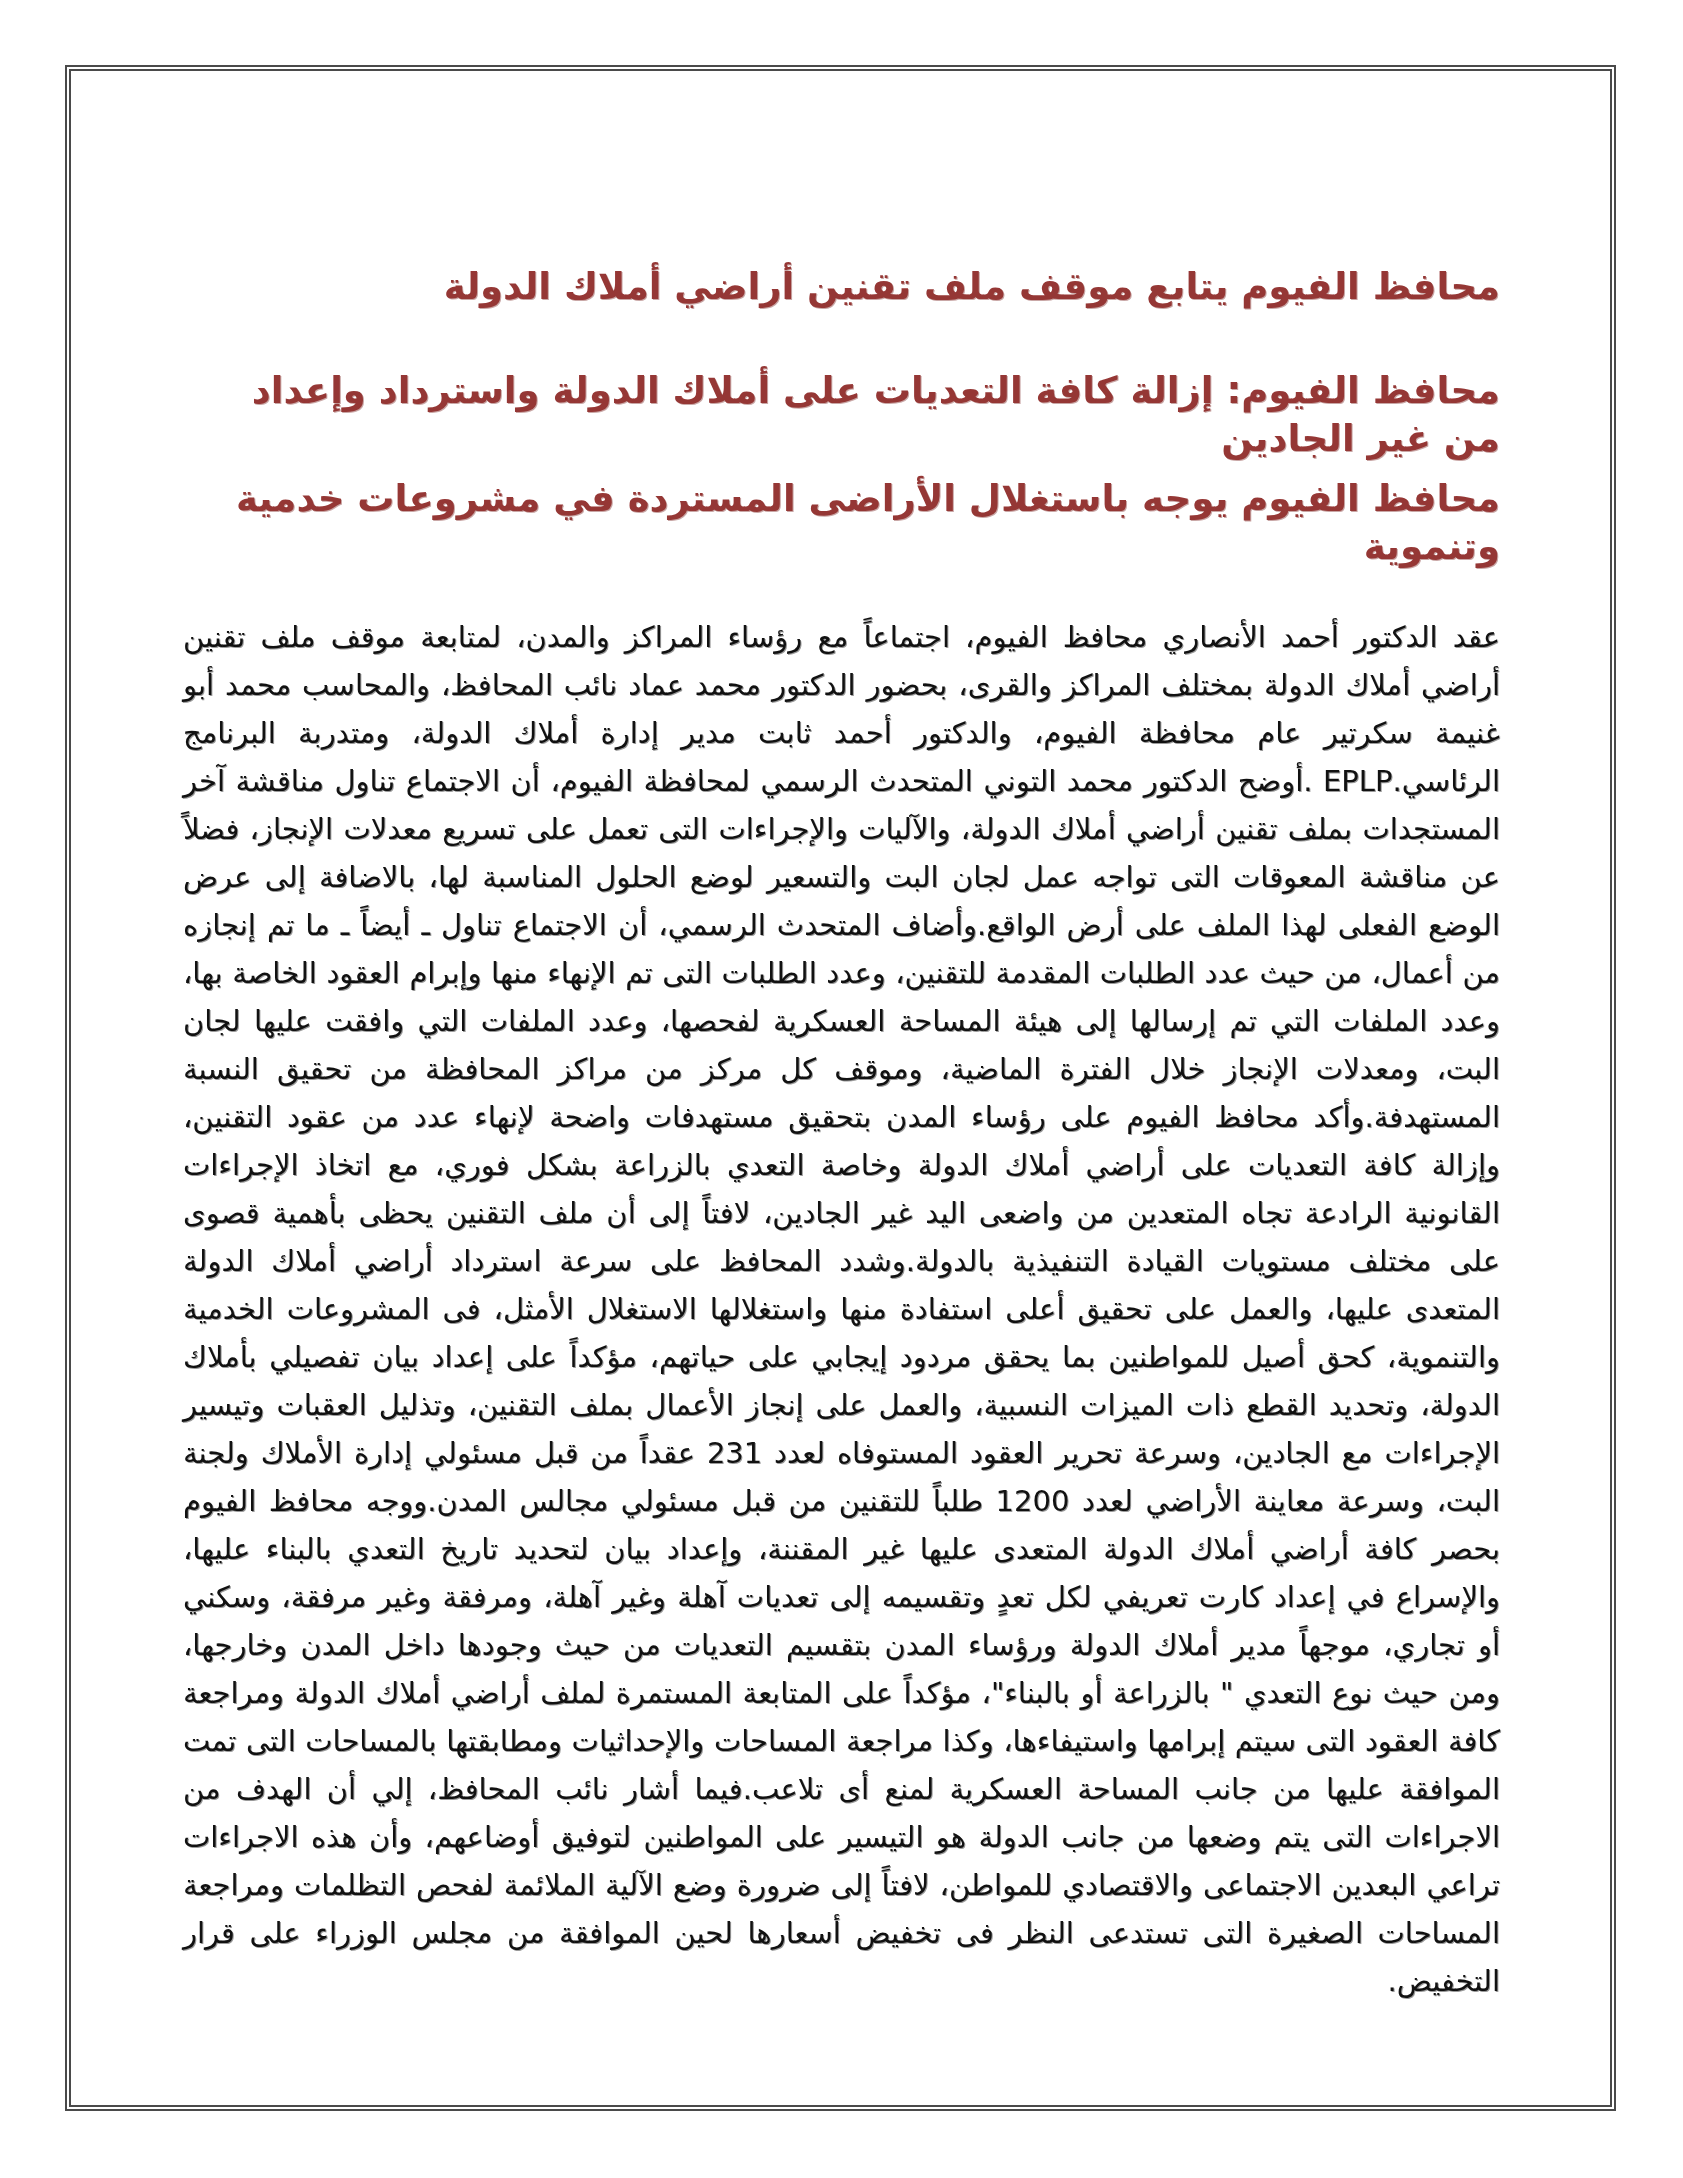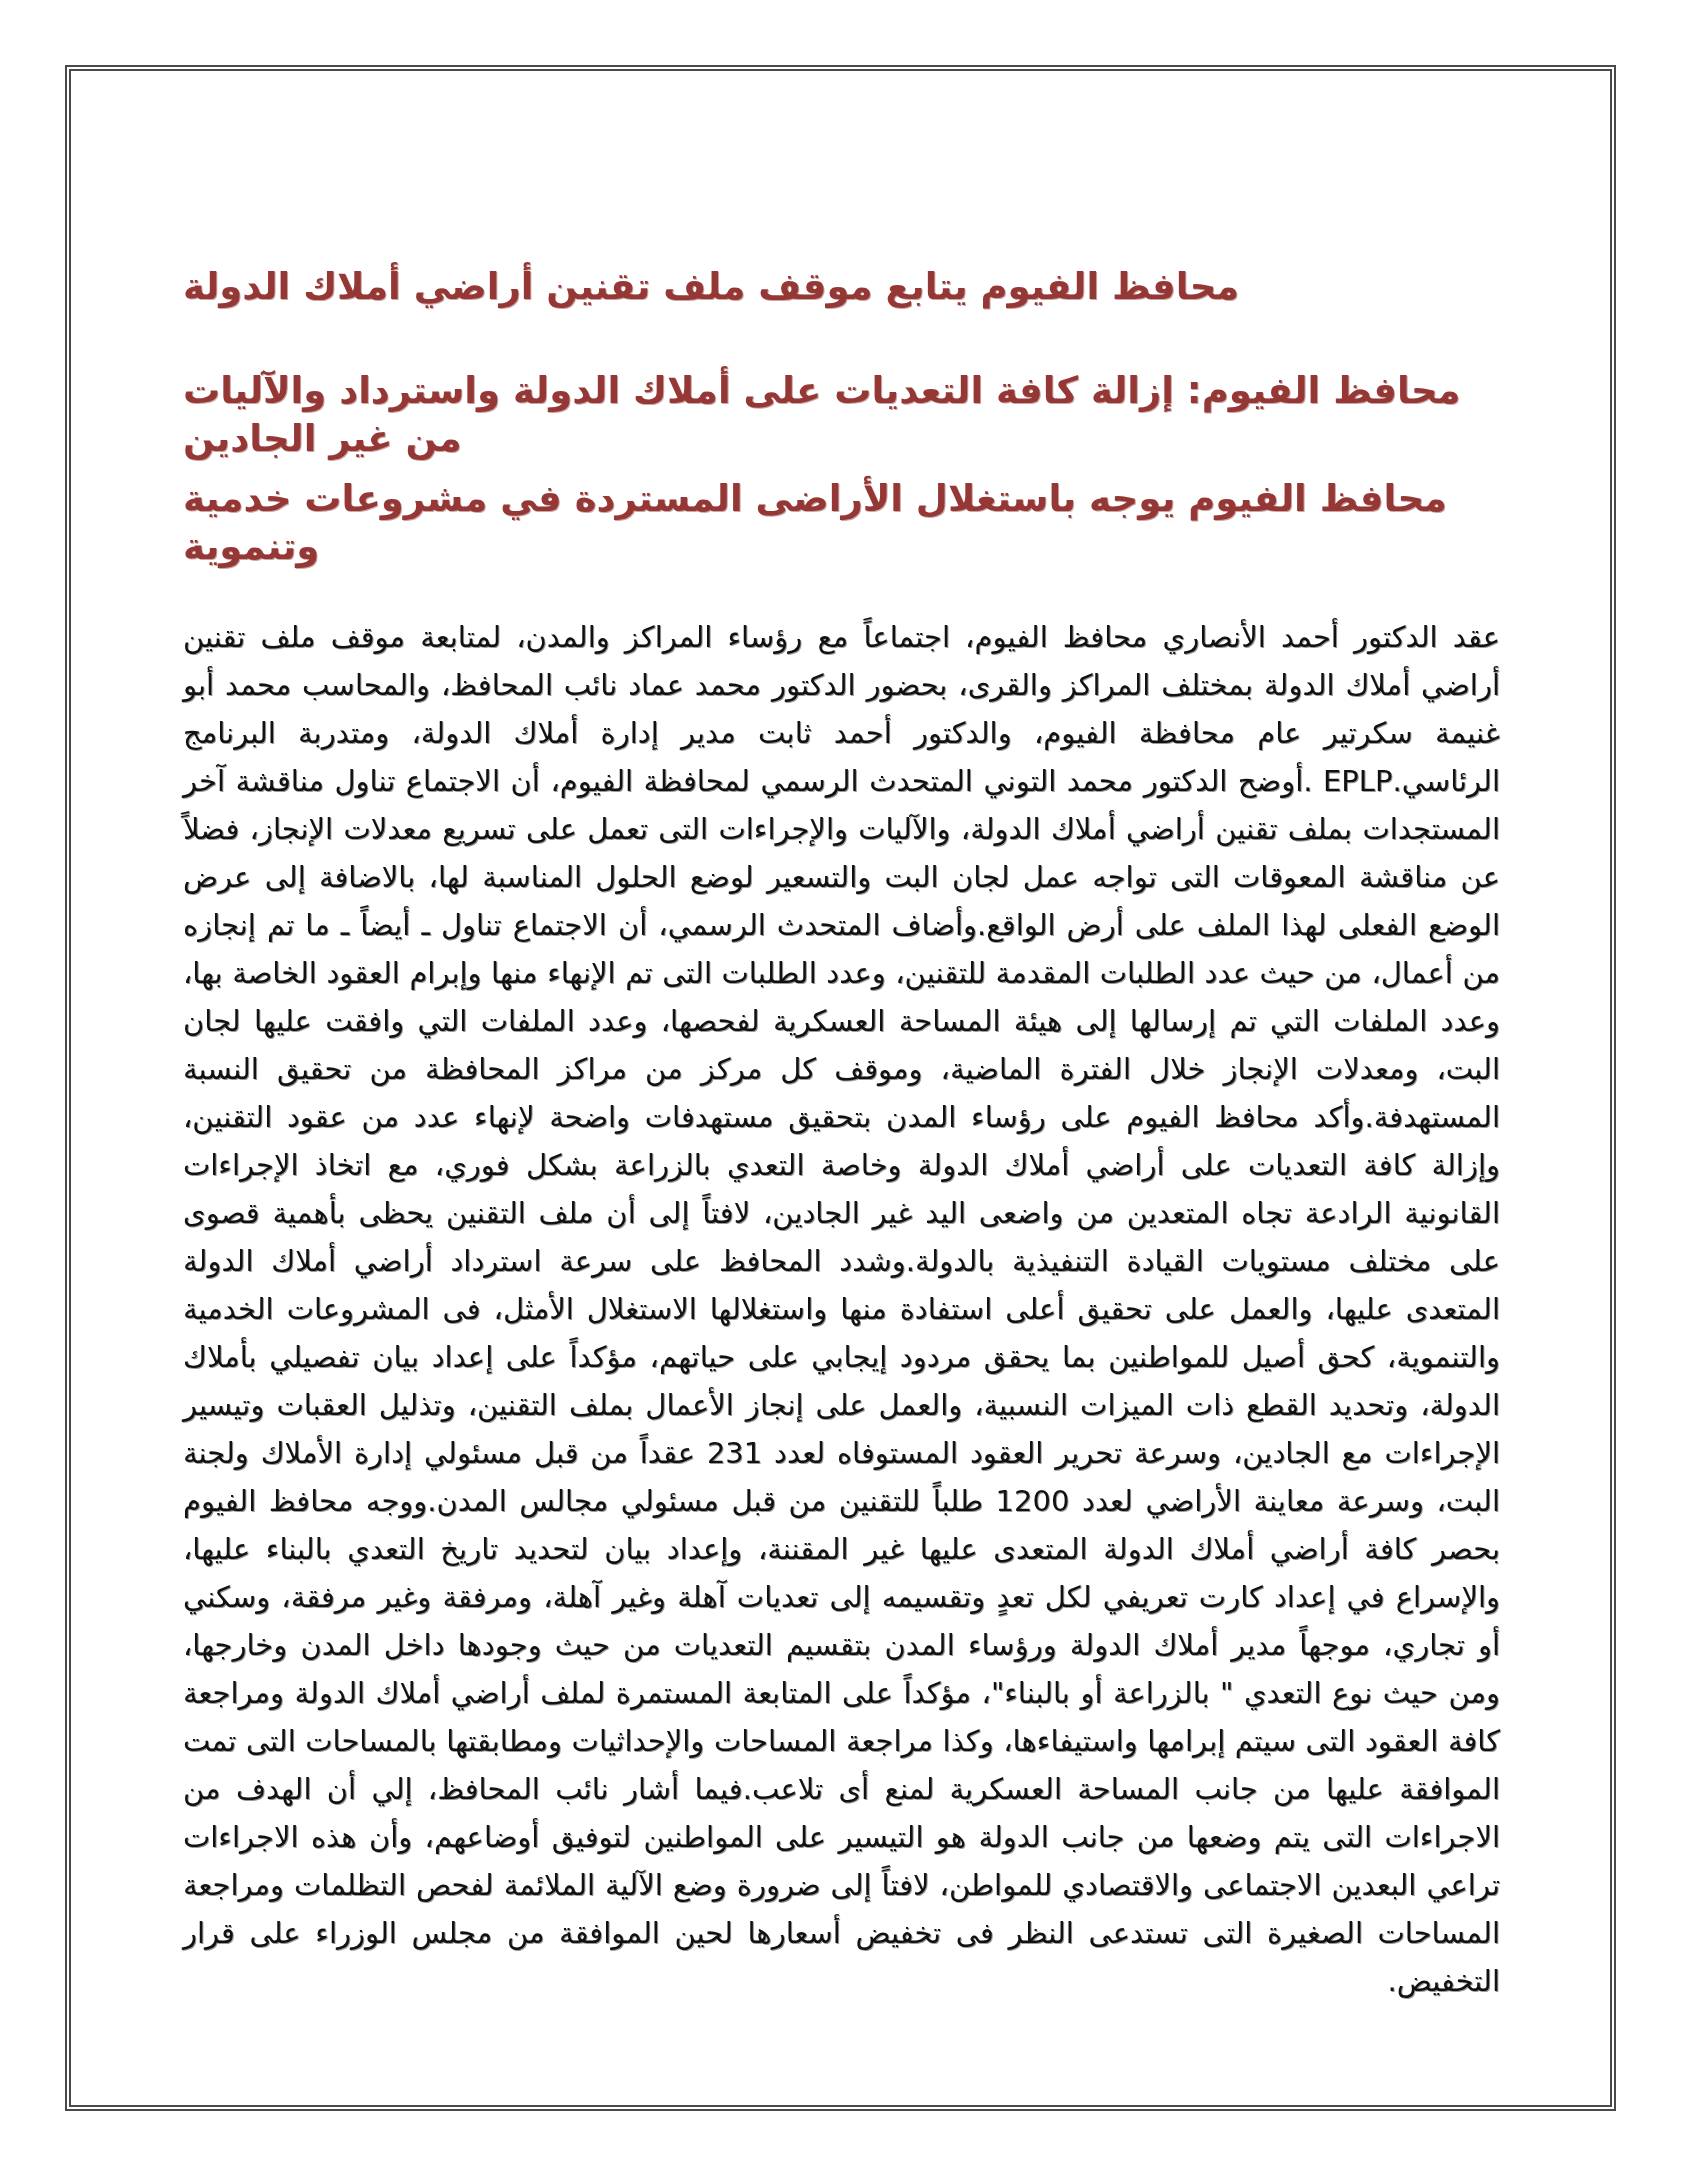--- a/index.html
+++ b/index.html
@@ -26,21 +26,21 @@
       position: absolute;
       left: 183px;
       top: 259px;
       width: 1317px;
       direction: rtl;
       font-family: "DejaVu Sans", "Liberation Sans", sans-serif;
     }
     .headline {
       color: #953735;
       font-weight: bold;
-      text-align: left;
+      text-align: right;
       text-shadow: 1px 1px 0 #c9a7a6;
       margin: 0;
     }
     .headline-main {
       font-size: 37px;
       line-height: 55px;
       margin-bottom: 53px;
     }
     .headline-sub {
       font-size: 37px;
@@ -64,19 +64,19 @@
   </style>
 </head>
 <body>
 
 <div class="page-border"></div>
 
 <div class="content">
   <h1 class="headline headline-main">محافظ الفيوم يتابع موقف ملف تقنين أراضي أملاك الدولة</h1>
 
   <div class="subheads">
-    <h2 class="headline headline-sub">محافظ الفيوم: إزالة كافة التعديات على أملاك الدولة واسترداد والآليات من غير الجادين</h2>
+    <h2 class="headline headline-sub">محافظ الفيوم: إزالة كافة التعديات على أملاك الدولة واسترداد وإعداد من غير الجادين</h2>
     <h2 class="headline headline-sub">محافظ الفيوم يوجه باستغلال الأراضى المستردة في مشروعات خدمية وتنموية</h2>
   </div>
 
   <p class="body-text">عقد الدكتور أحمد الأنصاري محافظ الفيوم، اجتماعاً مع رؤساء المراكز والمدن، لمتابعة موقف ملف تقنين أراضي أملاك الدولة بمختلف المراكز والقرى، بحضور الدكتور محمد عماد نائب المحافظ، والمحاسب محمد أبو غنيمة سكرتير عام محافظة الفيوم، والدكتور أحمد ثابت مدير إدارة أملاك الدولة، ومتدربة البرنامج الرئاسي.EPLP .أوضح الدكتور محمد التوني المتحدث الرسمي لمحافظة الفيوم، أن الاجتماع تناول مناقشة آخر المستجدات بملف تقنين أراضي أملاك الدولة، والآليات والإجراءات التى تعمل على تسريع معدلات الإنجاز، فضلاً عن مناقشة المعوقات التى تواجه عمل لجان البت والتسعير لوضع الحلول المناسبة لها، بالاضافة إلى عرض الوضع الفعلى لهذا الملف على أرض الواقع.وأضاف المتحدث الرسمي، أن الاجتماع تناول ـ أيضاً ـ ما تم إنجازه من أعمال، من حيث عدد الطلبات المقدمة للتقنين، وعدد الطلبات التى تم الإنهاء منها وإبرام العقود الخاصة بها، وعدد الملفات التي تم إرسالها إلى هيئة المساحة العسكرية لفحصها، وعدد الملفات التي وافقت عليها لجان البت، ومعدلات الإنجاز خلال الفترة الماضية، وموقف كل مركز من مراكز المحافظة من تحقيق النسبة المستهدفة.وأكد محافظ الفيوم على رؤساء المدن بتحقيق مستهدفات واضحة لإنهاء عدد من عقود التقنين، وإزالة كافة التعديات على أراضي أملاك الدولة وخاصة التعدي بالزراعة بشكل فوري، مع اتخاذ الإجراءات القانونية الرادعة تجاه المتعدين من واضعى اليد غير الجادين، لافتاً إلى أن ملف التقنين يحظى بأهمية قصوى على مختلف مستويات القيادة التنفيذية بالدولة.وشدد المحافظ على سرعة استرداد أراضي أملاك الدولة المتعدى عليها، والعمل على تحقيق أعلى استفادة منها واستغلالها الاستغلال الأمثل، فى المشروعات الخدمية والتنموية، كحق أصيل للمواطنين بما يحقق مردود إيجابي على حياتهم، مؤكداً على إعداد بيان تفصيلي بأملاك الدولة، وتحديد القطع ذات الميزات النسبية، والعمل على إنجاز الأعمال بملف التقنين، وتذليل العقبات وتيسير الإجراءات مع الجادين، وسرعة تحرير العقود المستوفاه لعدد 231 عقداً من قبل مسئولي إدارة الأملاك ولجنة البت، وسرعة معاينة الأراضي لعدد 1200 طلباً للتقنين من قبل مسئولي مجالس المدن.ووجه محافظ الفيوم بحصر كافة أراضي أملاك الدولة المتعدى عليها غير المقننة، وإعداد بيان لتحديد تاريخ التعدي بالبناء عليها، والإسراع في إعداد كارت تعريفي لكل تعدٍ وتقسيمه إلى تعديات آهلة وغير آهلة، ومرفقة وغير مرفقة، وسكني أو تجاري، موجهاً مدير أملاك الدولة ورؤساء المدن بتقسيم التعديات من حيث وجودها داخل المدن وخارجها، ومن حيث نوع التعدي " بالزراعة أو بالبناء"، مؤكداً على المتابعة المستمرة لملف أراضي أملاك الدولة ومراجعة كافة العقود التى سيتم إبرامها واستيفاءها، وكذا مراجعة المساحات والإحداثيات ومطابقتها بالمساحات التى تمت الموافقة عليها من جانب المساحة العسكرية لمنع أى تلاعب.فيما أشار نائب المحافظ، إلي أن الهدف من الاجراءات التى يتم وضعها من جانب الدولة هو التيسير على المواطنين لتوفيق أوضاعهم، وأن هذه الاجراءات تراعي البعدين الاجتماعى والاقتصادي للمواطن، لافتاً إلى ضرورة وضع الآلية الملائمة لفحص التظلمات ومراجعة المساحات الصغيرة التى تستدعى النظر فى تخفيض أسعارها لحين الموافقة من مجلس الوزراء على قرار التخفيض.</p>
 </div>
 
 
 </body></html>

